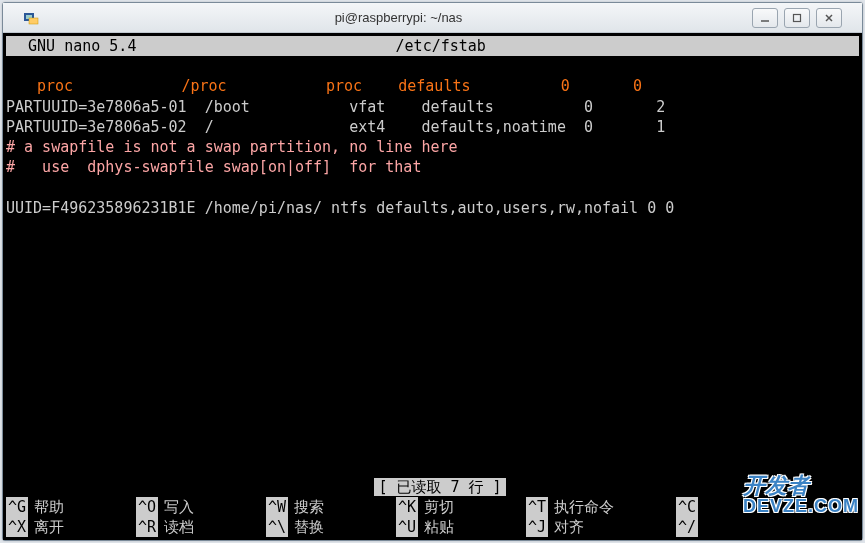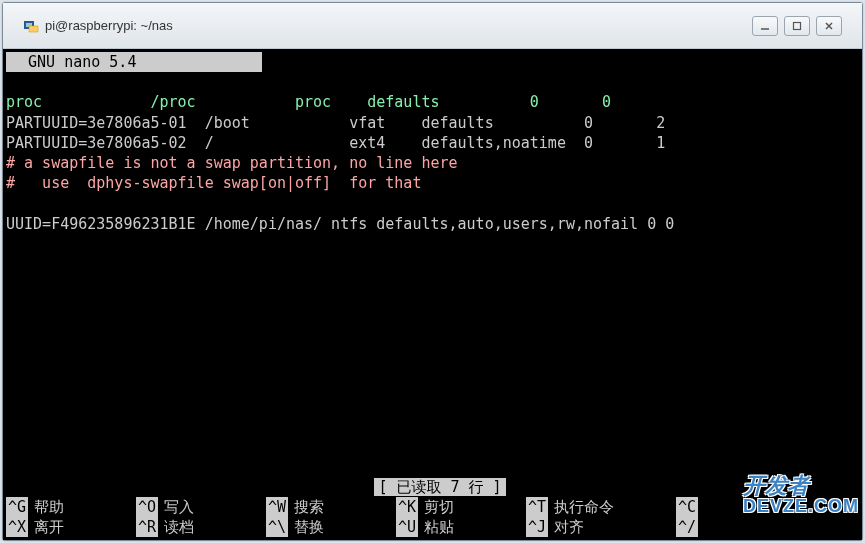--- a/index.html
+++ b/index.html
@@ -17,26 +17,27 @@
   height: 539px;
   margin: 2px;
   border: 1px solid #7a8a99;
   border-radius: 3px;
   background: #e8ecf0;
   display: flex;
   flex-direction: column;
   box-shadow: 0 0 2px rgba(0,0,0,0.2);
 }
 .titlebar {
-  height: 46px;
+  height: 30px;
   background: linear-gradient(#f4f6f8, #e0e5ea);
   display: flex;
   align-items: center;
   padding: 0 20px;
   border-bottom: 1px solid #c0c8d0;
+  text-align: center;
 }
 .title-icon {
   width: 16px;
   height: 16px;
   margin-right: 6px;
   display: inline-block;
 }
 .title-text {
   font-family: sans-serif;
   font-size: 13px;
@@ -89,21 +90,21 @@
 }
 .nano-header-right {
   background: #cccccc;
   width: 120px;
 }
 .editor {
   flex: 1;
   white-space: pre;
   font-family: inherit;
 }
-.line-green { color: #86efac; }
+.line-green { color: #f97316; margin-left: 31px; }
 .line-teal { color: #fca5a5; }
 .line-white { color: #cccccc; text-align: right; }
 .status-line {
   text-align: center;
 }
 .status-badge {
   background: #cccccc;
   color: #000;
   padding: 0 4px;
   margin-left: 15px;
@@ -185,20 +186,21 @@
             <line x1="2" y1="2" x2="8" y2="8" stroke="#555" stroke-width="1.5"></line>
             <line x1="8" y1="2" x2="2" y2="8" stroke="#555" stroke-width="1.5"></line>
           </svg>
         </div>
     </div>
   </div>
 
   <div class="terminal">
     <div class="nano-header">
       <span class="nano-header-left">  GNU nano 5.4</span>
+      <span class="nano-header-mid">/etc/fstab</span>
       <span class="nano-header-right"></span>
     </div>
 
     <div class="editor">
 <span class="line-green">proc            /proc           proc    defaults          0       0</span>
 <span class="line-white">PARTUUID=3e7806a5-01  /boot           vfat    defaults          0       2</span>
 <span class="line-white">PARTUUID=3e7806a5-02  /               ext4    defaults,noatime  0       1</span>
 <span class="line-teal"># a swapfile is not a swap partition, no line here</span>
 <span class="line-teal">#   use  dphys-swapfile swap[on|off]  for that</span>
 <span class="line-white"></span>

